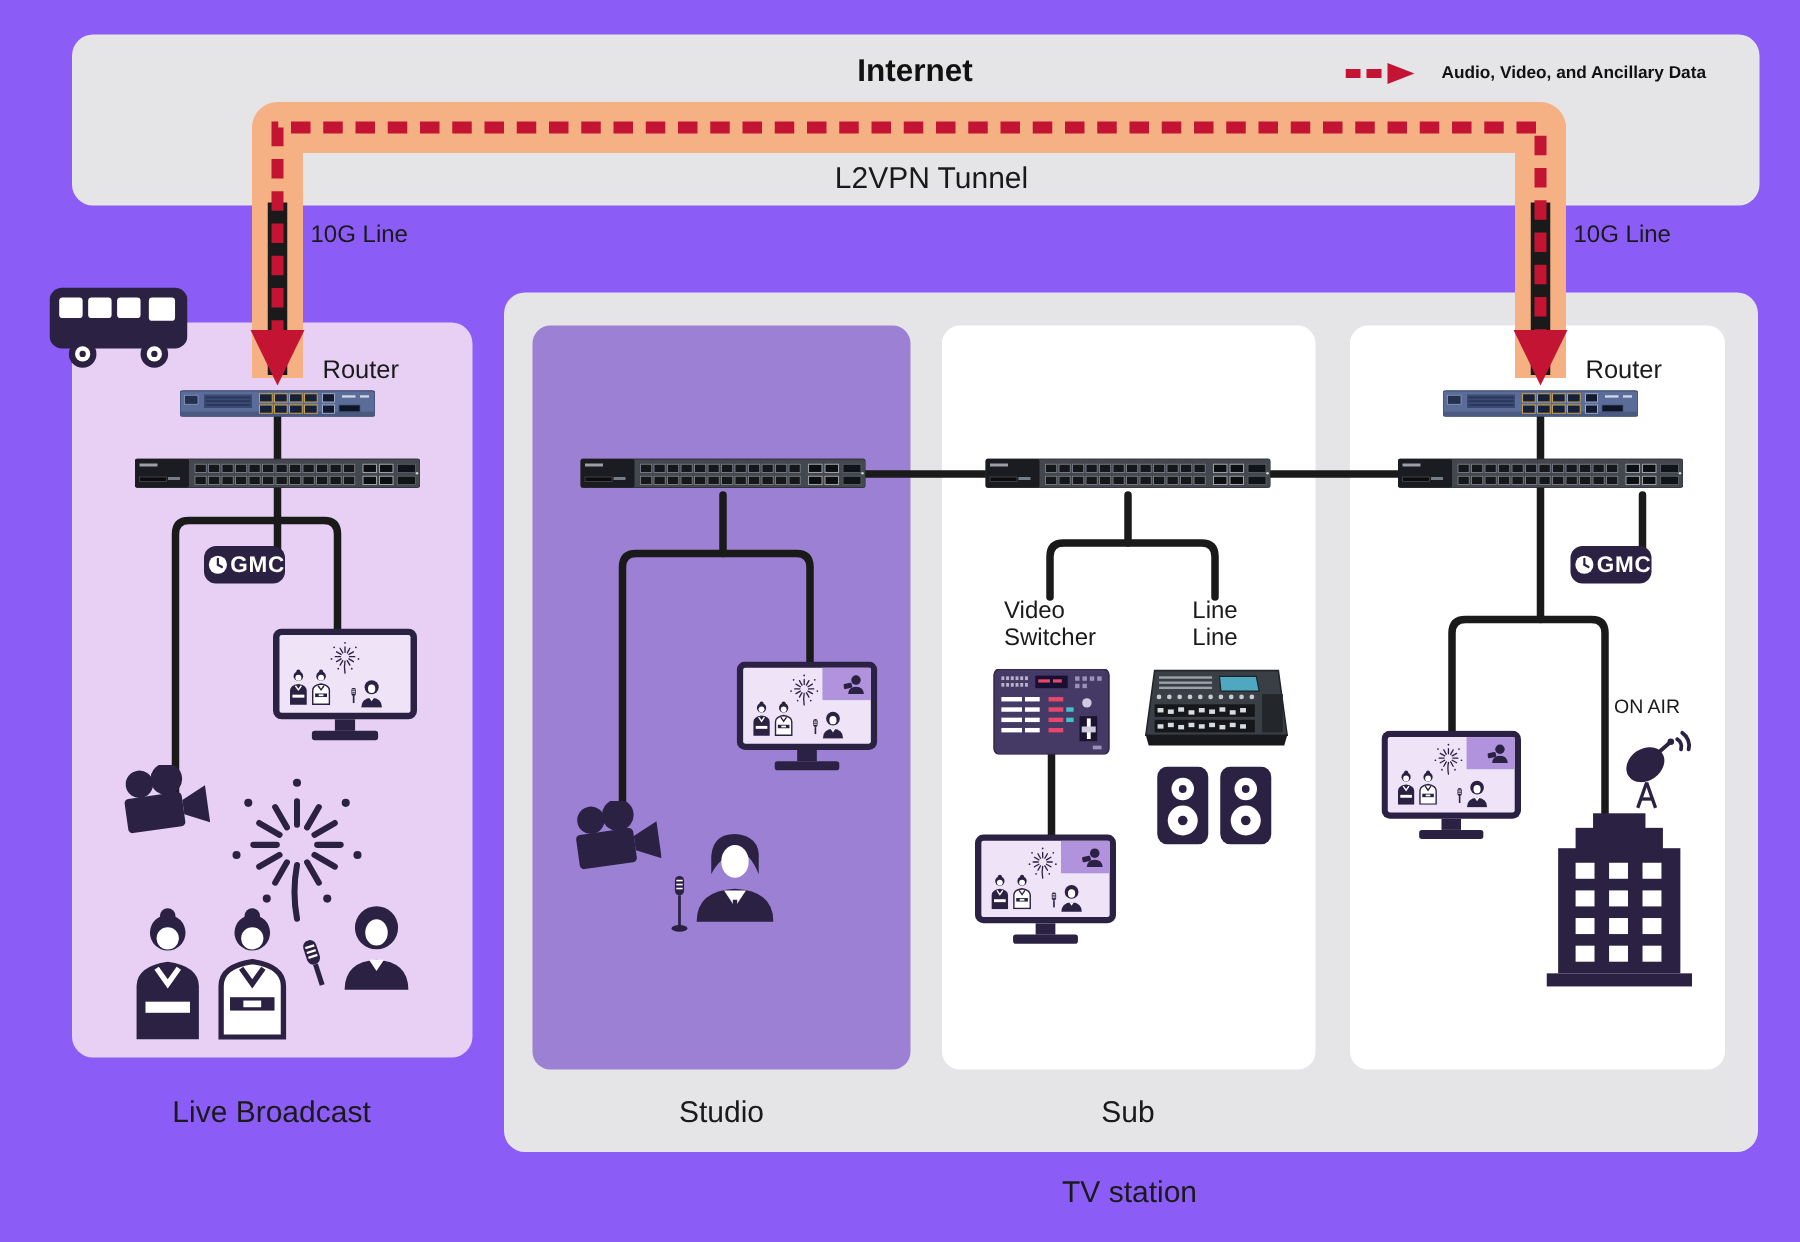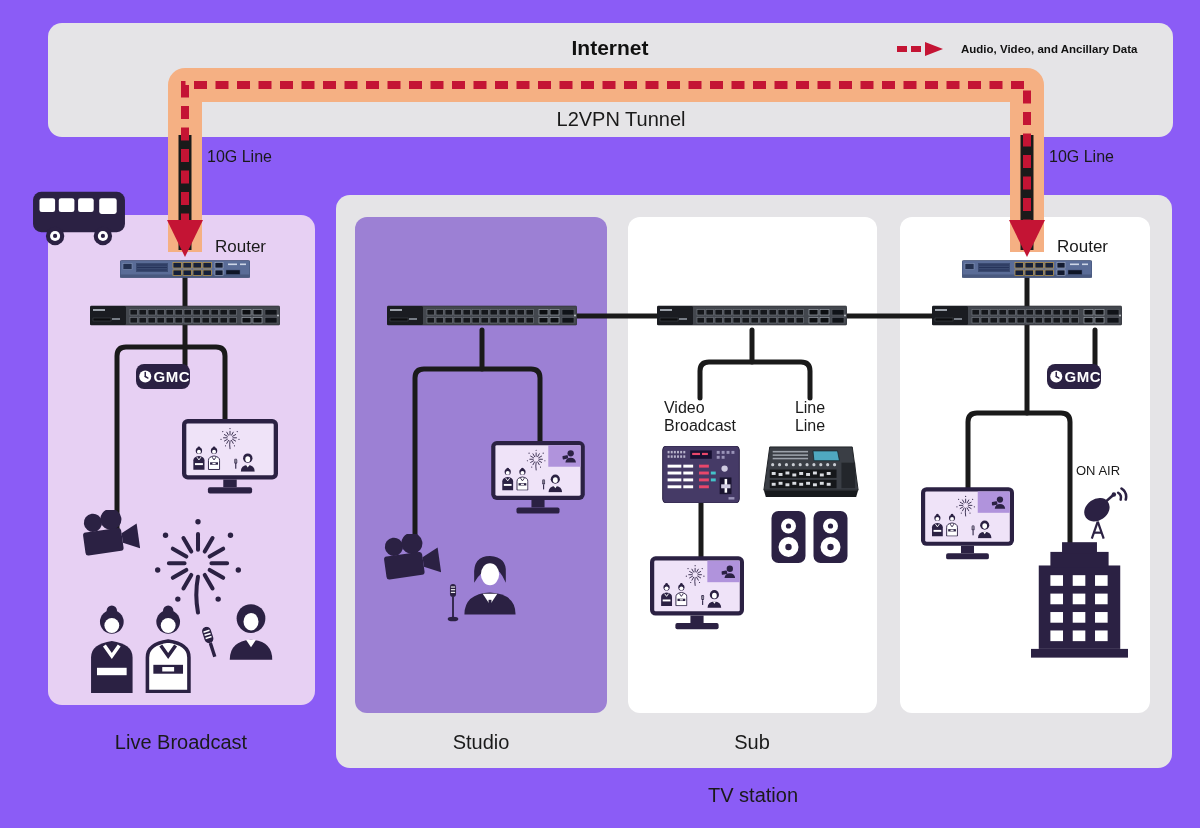--- a/index.html
+++ b/index.html
@@ -476,21 +476,21 @@
     </svg>
   <svg class="icon" style="left:462px;top:553px;" width="56" height="62">
       <use href="#sym-presenter"></use>
     </svg>
 
   <svg class="icon" style="left:657px;top:304px;" width="190" height="23">
       <use href="#sym-switch"></use>
     </svg>
   <div class="twoline ctr" style="left:700px;top:399px;">
     <div>Video</div>
-    <div>Broadcast</div>
+    <div>Switcher</div>
   </div>
   <div class="twoline ctr" style="left:810px;top:399px;">
     <div>Line</div>
     <div>Line</div>
   </div>
   <svg class="icon" style="left:662px;top:446px;" width="78" height="57">
       <use href="#sym-vswitcher"></use>
     </svg>
   <svg class="icon" style="left:763px;top:445px;" width="96" height="55">
       <use href="#sym-mixer"></use>

